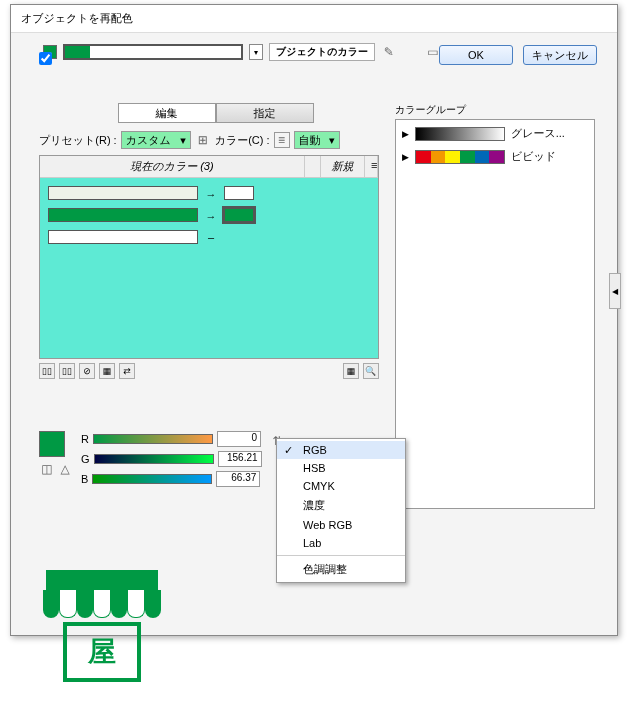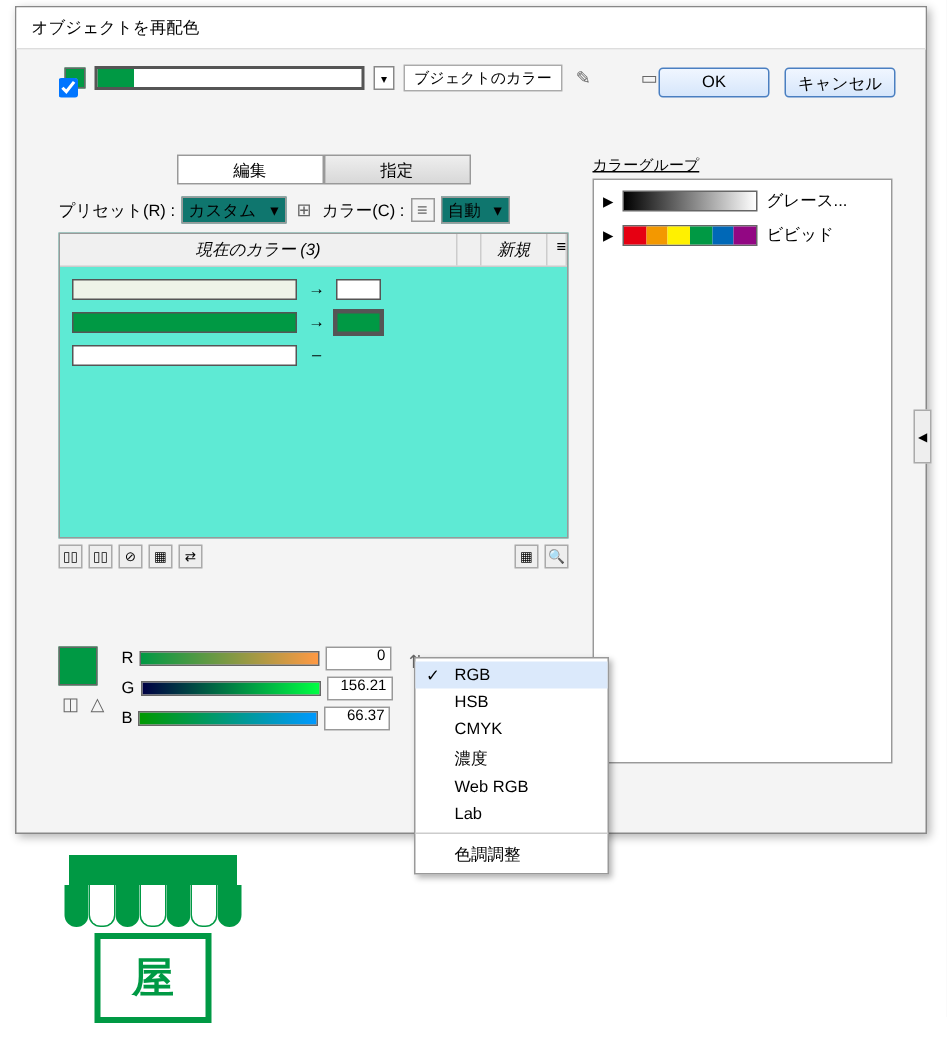--- a/index.html
+++ b/index.html
@@ -1,53 +1,53 @@
 <!DOCTYPE html>
 <html><head>
 <meta charset="utf-8">
 <style>
 * { box-sizing: border-box; margin: 0; padding: 0; font-family: "Meiryo", "MS PGothic", sans-serif; font-size: 11px; }
 body { background: #fff; width: 631px; height: 704px; position: relative; }
-.dialog { position: absolute; left: 10px; top: 4px; width: 608px; height: 552px; border: 1px solid #888; background: #f4f4f4; box-shadow: 2px 2px 6px rgba(0,0,0,.3); }
+.dialog { position: absolute; left: 10px; top: 4px; width: 608px; height: 632px; border: 1px solid #888; background: #f4f4f4; box-shadow: 2px 2px 6px rgba(0,0,0,.3); }
 .titlebar { padding: 6px 10px; background: #fff; border-bottom: 1px solid #ddd; }
 .content { padding: 10px 14px; position: relative; }
 .toprow { display: flex; align-items: center; gap: 6px; margin-bottom: 14px; padding-left: 18px; }
 .swatch { width: 14px; height: 14px; background: #009944; border: 1px solid #666; }
 .gradbar { width: 180px; height: 16px; border: 2px solid #555; background: linear-gradient(to right, #009944 0 14%, #fff 14% 100%); }
 .drop { width: 14px; height: 16px; border: 1px solid #888; background: #fff; display: flex; align-items: center; justify-content: center; font-size: 8px; }
-.labelbox { border: 1px solid #aaa; background: #fff; padding: 1px 6px; font-size: 10px; }
+.labelbox { border: 1px solid #aaa; background: #fff; padding: 1px 6px; font-size: 10px; font-weight: bold; }
 .iconbtn { width: 16px; height: 16px; color: #666; display: flex; align-items: center; justify-content: center; font-size: 12px; }
 .left-panel { position: absolute; left: 28px; top: 70px; width: 340px; }
 .tabs { display: flex; justify-content: center; margin-bottom: 8px; }
 .tab { width: 98px; height: 20px; border: 1px solid #999; display: flex; align-items: center; justify-content: center; }
 .tab.active { background: #fff; margin-left: 13px; }
 .tab.inactive { background: linear-gradient(#eee,#d8d8d8); }
 .preset-row { display: flex; align-items: center; gap: 4px; margin-bottom: 6px; font-size: 10px; }
-.combo { border: 1px solid #999; background: #0f766e; height: 18px; display: flex; align-items: center; padding: 0 4px; }
+.combo { border: 1px solid #999; background: #86efac; height: 18px; display: flex; align-items: center; padding: 0 4px; }
 .colorlist { border: 1px solid #999; background: #5eead4; font-style: italic; }
 .colorlist-head { display: flex; border-bottom: 1px solid #ccc; background: #f0f0f0; }
 .colorlist-head div { padding: 3px 6px; text-align: center; border-right: 1px solid #ccc; }
 .colorlist-body { padding: 8px; height: 180px; }
 .color-row { display: flex; align-items: center; gap: 6px; margin-bottom: 8px; }
 .color-chip { width: 150px; height: 14px; border: 1px solid #555; }
 .arrow { width: 14px; text-align: center; }
 .newchip { width: 30px; height: 14px; border: 1px solid #555; }
 .toolrow { display: flex; gap: 4px; margin-top: 4px; align-items: center; }
 .tinybtn { width: 16px; height: 16px; border: 1px solid #aaa; background: #eee; font-size: 9px; display: flex; align-items: center; justify-content: center; }
 .rgb-area { position: absolute; left: 28px; top: 398px; width: 270px; }
 .rgb-row { display: flex; align-items: center; gap: 4px; margin-bottom: 4px; }
 .rgb-swatch { width: 26px; height: 26px; background: #009944; border: 1px solid #666; }
 .slider { width: 120px; height: 10px; border: 1px solid #666; }
 .slider.r { background: linear-gradient(to right,#009944,#ff9944); }
 .slider.g { background: linear-gradient(to right,#000044,#00ff44); }
 .slider.b { background: linear-gradient(to right,#009900,#0099ff); }
 .numbox { width: 44px; height: 16px; border: 1px solid #999; background: #fff; text-align: right; padding: 0 3px; font-size: 10px; }
 .checkbox-row { position: absolute; left: 28px; bottom: 20px; display: flex; align-items: center; gap: 4px; }
 .right-panel { position: absolute; left: 384px; top: 70px; width: 200px; }
-.grouplabel { font-size: 10px; margin-bottom: 2px; text-decoration: underline; }
+.grouplabel { font-size: 10px; margin-bottom: 2px; }
 .groupbox { border: 1px solid #999; background: #fff; height: 390px; padding: 6px; }
 .group-row { display: flex; align-items: center; gap: 6px; margin-bottom: 8px; }
 .tri { font-size: 9px; }
 .gradient-gs { width: 90px; height: 14px; background: linear-gradient(to right,#000,#fff); border: 1px solid #666; }
 .gradient-viv { width: 90px; height: 14px; display: flex; border: 1px solid #666; }
 .gradient-viv span { flex: 1; }
 .page-handle { position: absolute; right: -4px; top: 240px; width: 12px; height: 36px; background: #eee; border: 1px solid #aaa; display: flex; align-items: center; justify-content: center; font-size: 8px; }
 .btns { position: absolute; right: 20px; bottom: 20px; display: flex; gap: 10px; }
 .btn { width: 74px; height: 20px; border: 1px solid #4a7fc1; border-radius: 3px; background: linear-gradient(#f0f6ff,#d6e6fb); display: flex; align-items: center; justify-content: center; }
 .menu { position: absolute; left: 276px; top: 438px; width: 130px; background: #fff; border: 1px solid #999; box-shadow: 2px 2px 4px rgba(0,0,0,.3); z-index: 5; padding: 2px 0; }

